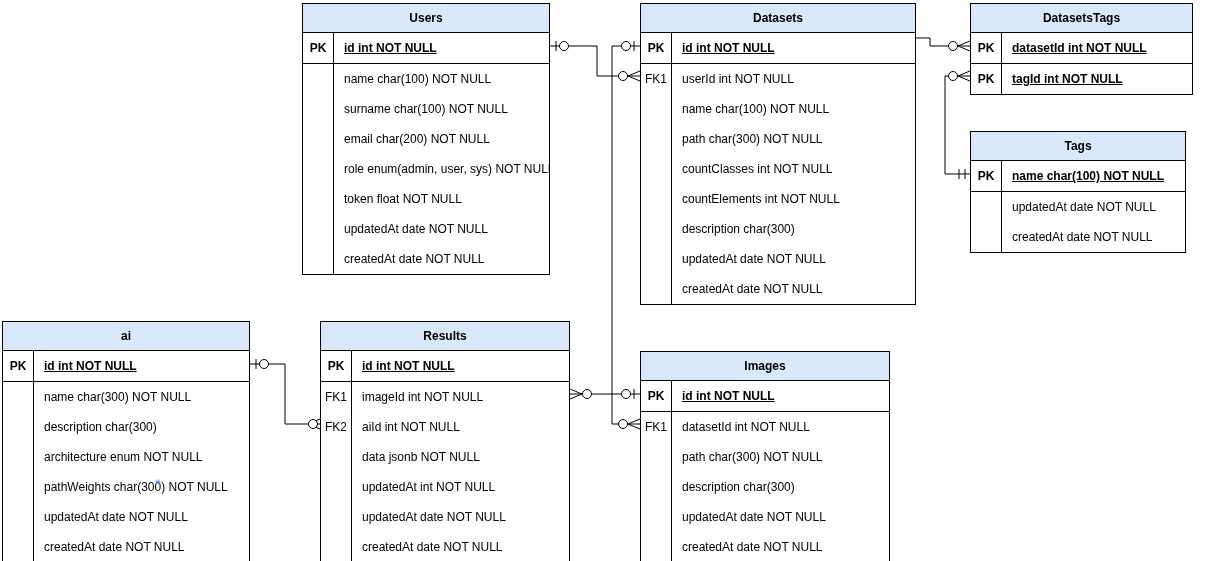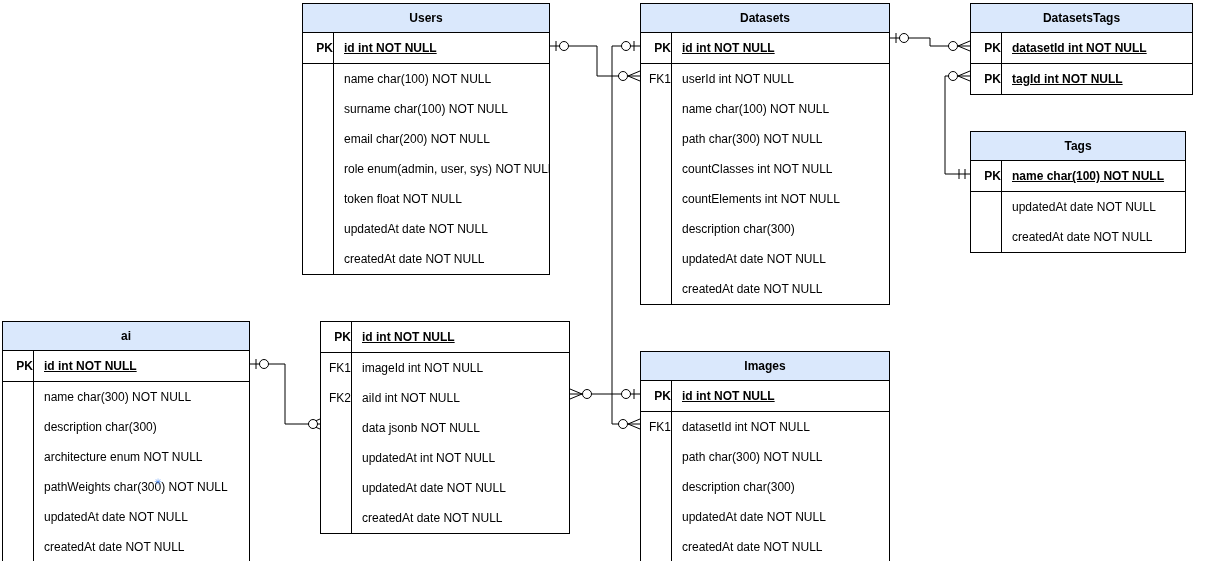--- a/index.html
+++ b/index.html
@@ -13,27 +13,27 @@
     box-sizing:border-box;
   }
   .t-header {
     height:28px; line-height:28px; text-align:center; font-weight:bold;
     background:#dae8fc; border-bottom:1px solid #000;
   }
   .t-row { display:flex; height:30px; line-height:30px; }
   .t-row.sep { border-bottom:1px solid #000; }
   .t-key {
     width:30px; flex:0 0 30px; border-right:1px solid #000;
-    text-align:right; overflow:hidden;
+    text-align:center; overflow:hidden;
   }
   .t-val { padding-left:10px; white-space:nowrap; overflow:hidden; flex:1 1 auto; }
   .t-row.pk .t-key { font-weight:bold; }
   .t-row.pk .t-val { font-weight:bold; text-decoration:underline; }
   #t-users       { left:302px; top:3px;   width:248px; }
-  #t-datasets    { left:640px; top:3px;   width:250px; }
+  #t-datasets    { left:640px; top:3px;   width:276px; }
   #t-datasetstags{ left:970px; top:3px;   width:223px; }
   #t-tags        { left:970px; top:131px; width:216px; }
   #t-ai          { left:2px;   top:321px; width:248px; }
   #t-results     { left:320px; top:321px; width:250px; }
   #t-images      { left:640px; top:351px; width:250px; }
   svg.wires {
     position:absolute; left:0; top:0; width:1221px; height:561px;
     pointer-events:none;
   }
   svg.wires path { stroke:#000; stroke-width:1; fill:none; }
@@ -228,20 +228,21 @@
       <div class="t-key"></div>
       <div class="t-val">updatedAt date NOT NULL</div>
     </div>
     <div class="t-row">
       <div class="t-key"></div>
       <div class="t-val">createdAt date NOT NULL</div>
     </div>
   </div>
 
   <div class="etable" id="t-results">
+    <div class="t-header">Results</div>
     <div class="t-row pk sep">
       <div class="t-key">PK</div>
       <div class="t-val">id int NOT NULL</div>
     </div>
     <div class="t-row">
       <div class="t-key">FK1</div>
       <div class="t-val">imageId int NOT NULL</div>
     </div>
     <div class="t-row">
       <div class="t-key">FK2</div>

